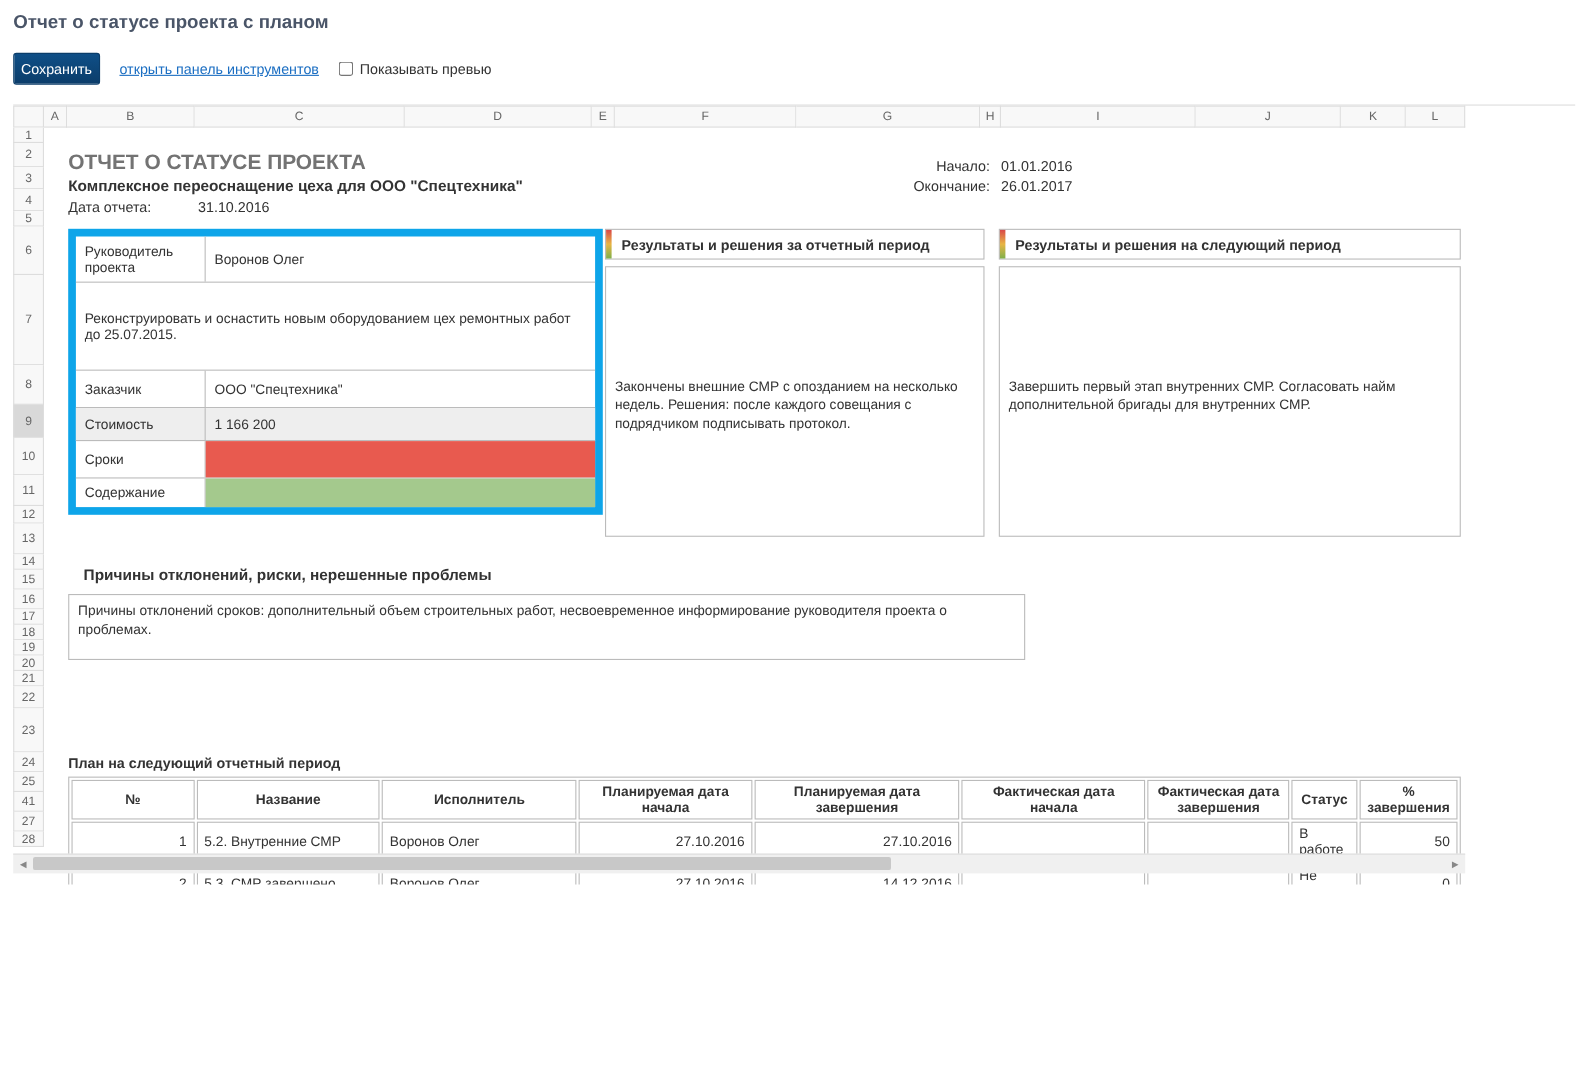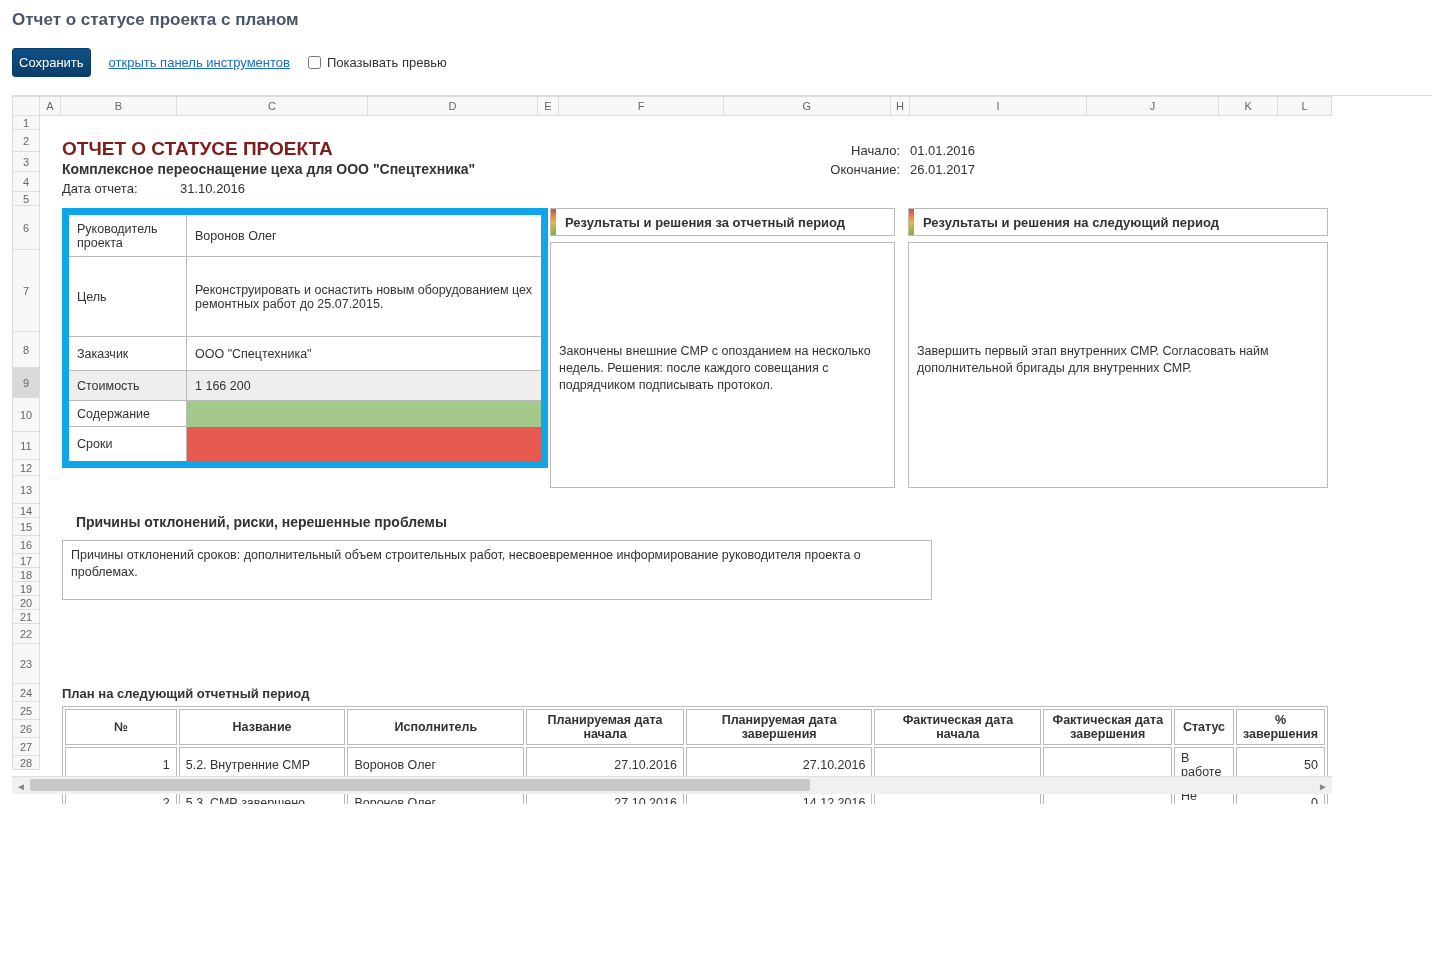--- a/index.html
+++ b/index.html
@@ -32,21 +32,21 @@
 .col-I { width: 180px; }
 .col-J { width: 135px; }
 .col-K { width: 60px; }
 .col-L { width: 55px; }
 
 .grid-body { position: relative; }
 .content-area { position: relative; width: 1290px; }
 
 .overlay { position: absolute; left: 0; top: 0; width: 1290px; }
 
-.report-title { position: absolute; left: 22px; top: 22px; font-size: 19px; font-weight: 700; color: #7f1d1d; }
+.report-title { position: absolute; left: 22px; top: 22px; font-size: 19px; font-weight: 700; color: #737373; }
 .report-sub { position: absolute; left: 22px; top: 45px; font-size: 14px; font-weight: 700; }
 .date-lbl { position: absolute; left: 22px; top: 65px; font-size: 13px; }
 .date-val { position: absolute; left: 140px; top: 65px; font-size: 13px; }
 .start-lbl { position: absolute; left: 790px; top: 27px; text-align: right; width: 70px; }
 .start-val { position: absolute; left: 870px; top: 27px; }
 .end-lbl { position: absolute; left: 770px; top: 46px; text-align: right; width: 90px; }
 .end-val { position: absolute; left: 870px; top: 46px; }
 
 .info-table { position: absolute; left: 22px; top: 92px; border: 7px solid #0ea5e9; width: 486px; }
 .info-row { display: flex; border-bottom: 1px solid #bbb; }
@@ -132,21 +132,21 @@
             <div class="rowhdr" style="height: 18px;">16</div>
             <div class="rowhdr" style="height: 14px;">17</div>
             <div class="rowhdr" style="height: 14px;">18</div>
             <div class="rowhdr" style="height: 14px;">19</div>
             <div class="rowhdr" style="height: 14px;">20</div>
             <div class="rowhdr" style="height: 14px;">21</div>
             <div class="rowhdr" style="height: 20px;">22</div>
             <div class="rowhdr" style="height: 40px;">23</div>
             <div class="rowhdr" style="height: 18px;">24</div>
             <div class="rowhdr" style="height: 18px;">25</div>
-            <div class="rowhdr" style="height: 18px;">26</div>
+            <div class="rowhdr" style="height: 18px;">41</div>
             <div class="rowhdr" style="height: 18px;">27</div>
             <div class="rowhdr" style="height: 14px;">28</div>
           </div>
         <div class="content-area">
           <div id="celllines" style="height: 654px;"></div>
           <div class="overlay">
             <div class="report-title">ОТЧЕТ О СТАТУСЕ ПРОЕКТА</div>
             <div class="report-sub">Комплексное переоснащение цеха для ООО "Спецтехника"</div>
             <div class="date-lbl">Дата отчета:</div>
             <div class="date-val">31.10.2016</div>
@@ -154,41 +154,40 @@
             <div class="start-val">01.01.2016</div>
             <div class="end-lbl">Окончание:</div>
             <div class="end-val">26.01.2017</div>
 
             <div class="info-table" id="info-table">
                 <div class="info-row" style="height: 42px;">
                   <div class="info-label">Руководитель проекта</div>
                   <div class="info-val">Воронов Олег</div>
                 </div>
                 <div class="info-row" style="height: 80px;">
-                  <div class="info-label">Цель</div>
                   <div class="info-val">Реконструировать и оснастить новым оборудованием цех ремонтных работ до 25.07.2015.</div>
                 </div>
                 <div class="info-row" style="height: 34px;">
                   <div class="info-label">Заказчик</div>
                   <div class="info-val">ООО "Спецтехника"</div>
                 </div>
                 <div class="info-row row-sel-bg" style="height: 30px;">
                   <div class="info-label">Стоимость</div>
                   <div class="info-val">1 166 200</div>
+                </div>
+                <div class="info-row" style="height: 34px;">
+                  <div class="info-label">Сроки</div>
+                  <div class="info-val" style="padding: 0px;">
+                    <div class="bar-red"></div>
+                  </div>
                 </div>
                 <div class="info-row" style="height: 26px;">
                   <div class="info-label">Содержание</div>
                   <div class="info-val" style="padding: 0px;">
                     <div class="bar-green"></div>
-                  </div>
-                </div>
-                <div class="info-row" style="height: 34px;">
-                  <div class="info-label">Сроки</div>
-                  <div class="info-val" style="padding: 0px;">
-                    <div class="bar-red"></div>
                   </div>
                 </div>
               </div>
 
             <div class="panel-box" style="left:510px; top:92px; width:345px; height:28px;">
               <div class="panel-marker marker-grad"></div>
               <div class="panel-hdr" style="padding-left:14px;">Результаты и решения за отчетный период</div>
             </div>
             <div class="panel-box" style="left:510px; top:126px; width:345px; height:246px;">
               <div class="panel-body" style="padding-top:100px;">Закончены внешние СМР с опозданием на несколько недель.

